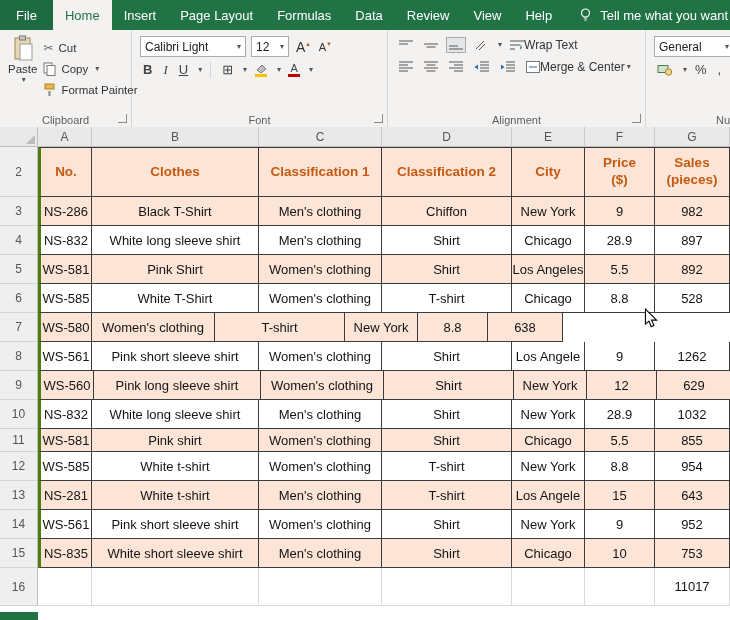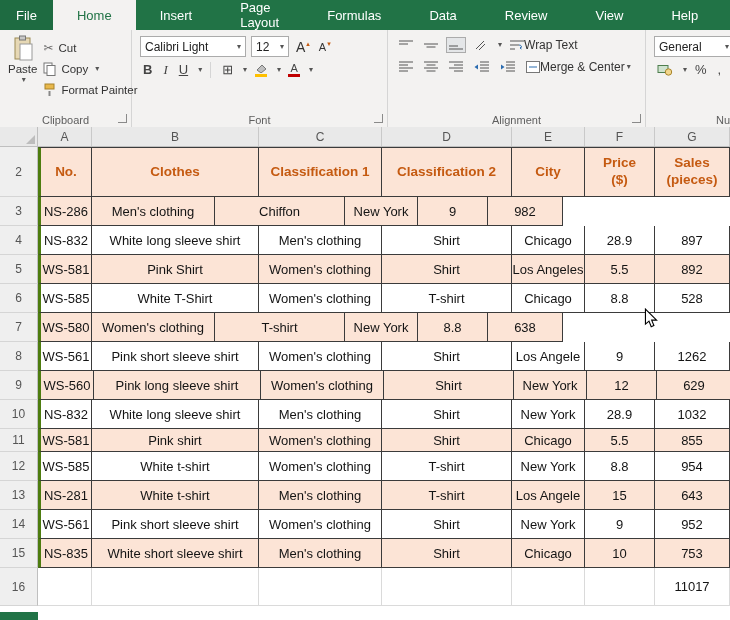--- a/index.html
+++ b/index.html
@@ -2,21 +2,21 @@
 <html><head>
 <meta charset="utf-8">
 <style>
   html,body{margin:0;padding:0;}
   body{width:730px;height:620px;position:relative;overflow:hidden;background:#fff;
        font-family:"Liberation Sans",sans-serif;-webkit-font-smoothing:antialiased;}
 
   
   .tabbar{position:absolute;top:0;left:0;right:0;height:30px;background:#217346;
           display:flex;align-items:stretch;}
-  .tab{color:#fff;padding:0 24px;display:flex;align-items:center;font-size:13px;cursor:default;}
+  .tab{color:#fff;padding:0 12px;display:flex;align-items:center;font-size:13px;cursor:default;}
   .tab.file{padding:0 16px;background:#1E6B41;}
   .tab.active{background:#F3F2F1;color:#217346;}
   .tellme{display:flex;align-items:center;gap:7px;color:#fff;font-size:13px;margin-left:14px;white-space:nowrap;}
 
   
   .ribbon{position:absolute;top:30px;left:0;right:0;height:97px;background:#F3F2F1;
           border-bottom:1px solid #D8D8D8;display:flex;}
   .group{position:relative;border-right:1px solid #D5D5D5;padding:3px 8px 17px;box-sizing:border-box;flex:0 0 auto;}
   .g-clip{width:132px;}.g-font{width:256px;}.g-align{width:258px;}.g-num{width:180px;}
   .g-label{position:absolute;bottom:1px;left:0;right:0;text-align:center;font-size:11px;color:#5E5E5E;}
@@ -293,20 +293,21 @@
       <div class="cell tcell" style="width: 130px;">Classification 2</div>
       <div class="cell tcell" style="width: 73px;">City</div>
       <div class="cell tcell" style="width: 70px;">Price
 ($)</div>
       <div class="cell tcell" style="width: 75px;">Sales
 (pieces)</div>
     </div>
     <div class="grow data shaded" style="height: 29px;">
       <div class="gutter">3</div>
       <div class="cell tcell" style="width: 54px;">NS-286</div>
+      <div class="cell tcell" style="width: 167px;">Black T-Shirt</div>
       <div class="cell tcell" style="width: 123px;">Men's clothing</div>
       <div class="cell tcell" style="width: 130px;">Chiffon</div>
       <div class="cell tcell" style="width: 73px;">New York</div>
       <div class="cell tcell" style="width: 70px;">9</div>
       <div class="cell tcell" style="width: 75px;">982</div>
     </div>
     <div class="grow data" style="height: 29px;">
       <div class="gutter">4</div>
       <div class="cell tcell" style="width: 54px;">NS-832</div>
       <div class="cell tcell" style="width: 167px;">White long sleeve shirt</div>

